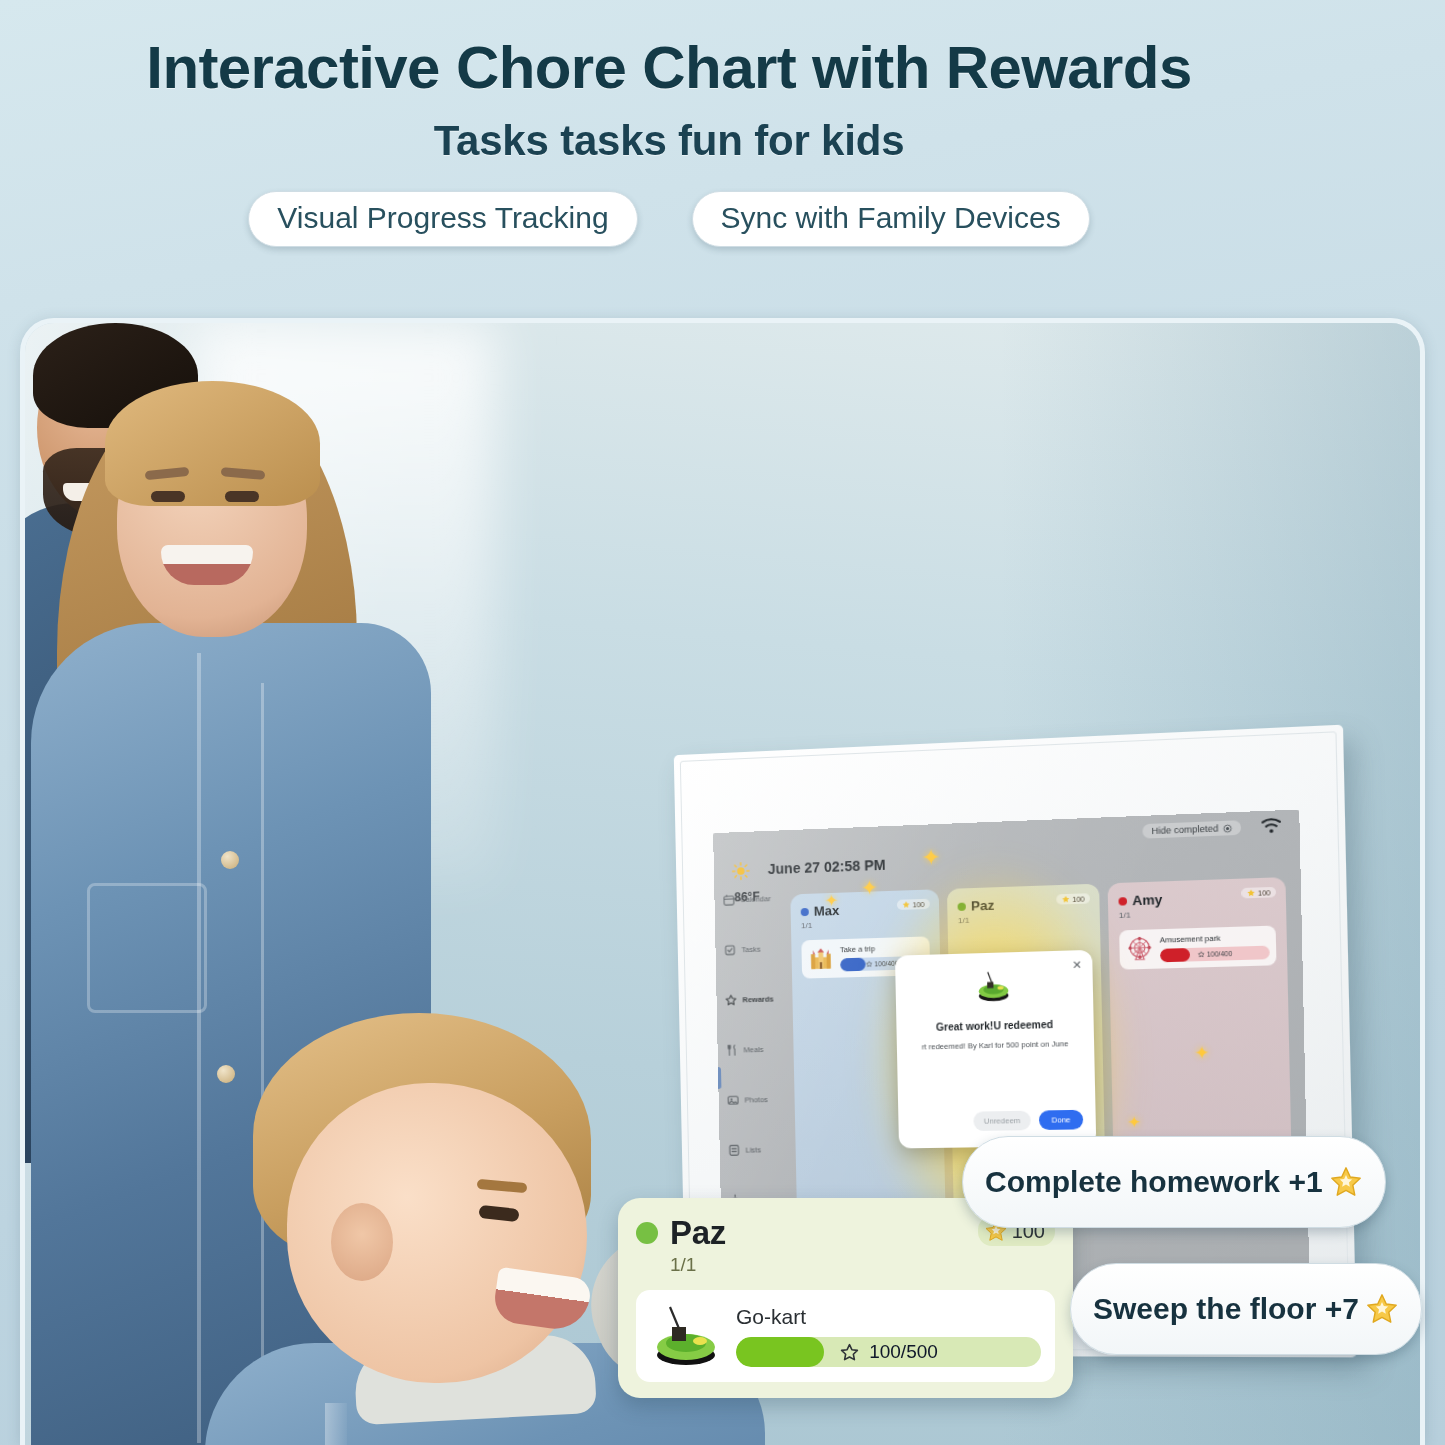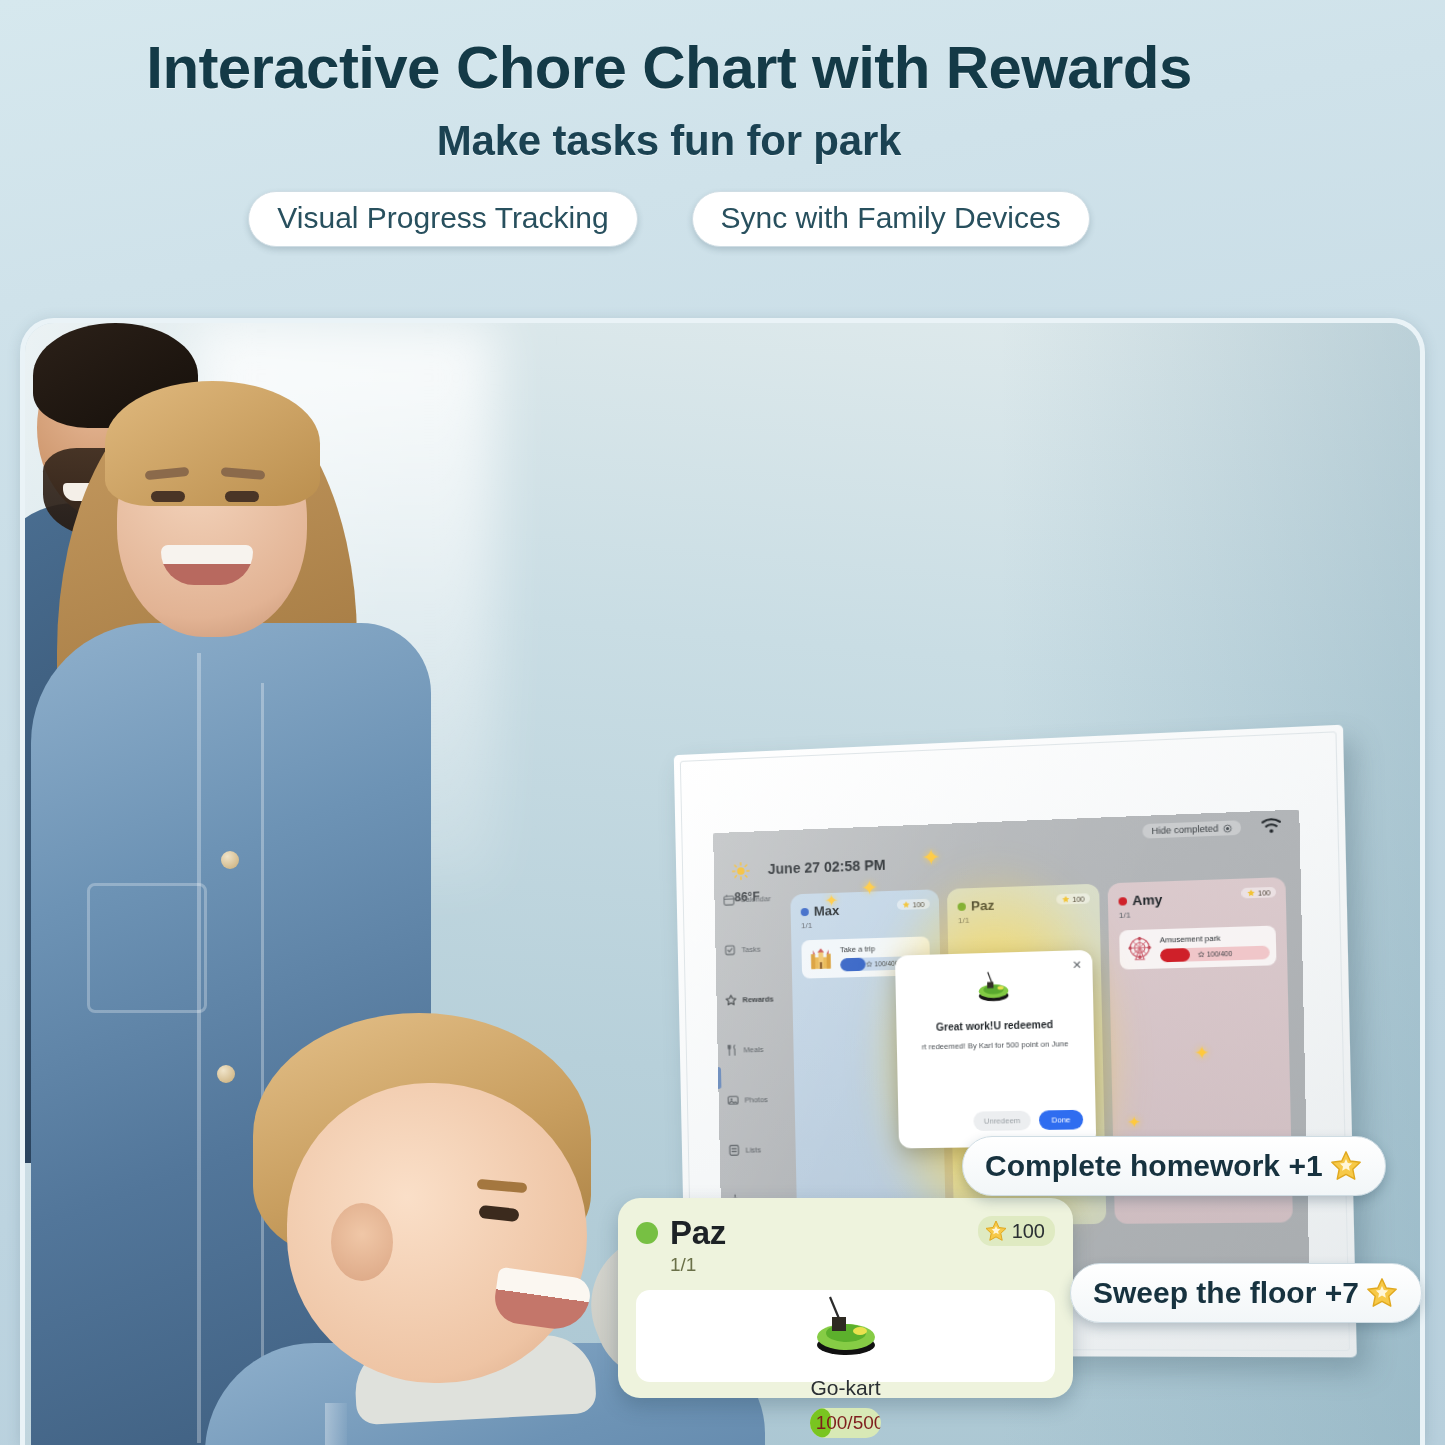--- a/index.html
+++ b/index.html
@@ -241,56 +241,56 @@
   #btn-unredeem { background:#eceef0; color:#9aa0a5; border-radius:12px; padding:5px 10px; font-size:7.5px; }
   #btn-done { background:#2f6df0; color:#ffffff; border-radius:12px; padding:5px 12px; font-size:7.5px; }
 
   
   .callout {
     position:absolute; z-index:60;
     background: linear-gradient(180deg,#ffffff,#f2f6f8);
     border: 1px solid #cfdce3; border-radius: 999px;
     box-shadow: 0 5px 12px rgba(40,70,85,0.28);
     display:flex; align-items:center; gap:6px;
-    padding: 12px 22px; font-size: 30px; font-weight:bold; color:#17323f;
+    padding: 28px 22px; font-size: 30px; font-weight:bold; color:#17323f;
     white-space: nowrap;
   }
   #callout-homework { left: 962px; top: 1136px; }
   #callout-sweep { left: 1070px; top: 1263px; }
 
   
   #paz-card {
     position:absolute; left:618px; top:1198px; width:455px; height:200px; z-index:55;
     background:#eef3dd; border-radius: 22px;
     box-shadow: 0 8px 20px rgba(40,70,85,0.28);
     padding: 16px 18px 0 18px;
   }
   #paz-head { display:flex; align-items:center; gap:12px; }
   #paz-dot { width:22px; height:22px; border-radius:50%; background:#77c043; }
   #paz-name { font-size:33px; font-weight:bold; color:#1d2226; letter-spacing:-0.3px; }
   #paz-points { position:absolute; right:18px; top:18px;
     background:#dfeac2; border-radius:14px; padding:3px 10px 3px 6px;
     display:flex; align-items:center; gap:4px; font-size:20px; color:#2a2f33; }
   #paz-sub { font-size:19px; color:#6a7048; margin-top:2px; margin-left:34px; }
   #paz-reward { position:absolute; left:18px; right:18px; top:92px; height:92px;
-    background:#ffffff; border-radius:14px; display:flex; align-items:center; gap:14px; padding: 0 14px; flex-direction: column; }
+    background:#ffffff; border-radius:14px; display:flex; align-items:center; gap:14px; padding: 0 14px; }
   #gokart-icon { width:72px; height:62px; flex:0 0 72px; }
   #paz-reward-body { flex:1; }
   #gokart-title { font-size:21px; color:#2a2f33; }
   #gokart-bar { position:relative; margin-top:8px; height:30px; background:#d8e9b6; border-radius:15px; overflow:hidden; }
   #gokart-fill { position:absolute; left:0; top:0; height:100%; width:29%; background:#79c520; border-radius:15px; }
   #gokart-txt { position:absolute; inset:0; display:flex; align-items:center; justify-content:center;
-    gap:9px; font-size:19px; color:#7f1d1d; }
+    gap:9px; font-size:19px; color:#0f172a; }
 </style>
 </head>
 <body>
 
 <div id="header">
   <div id="hero-title">Interactive Chore Chart with Rewards</div>
-  <div id="hero-subtitle">Make tasks fun for park</div>
+  <div id="hero-subtitle">Tasks tasks fun for kids</div>
 
   <div class="pill-row">
     <div class="feature-pill">Visual Progress Tracking</div>
     <div class="feature-pill">Sync with Family Devices</div>
   </div>
 </div>
 
 <div id="photo-panel">
   <div class="room"></div>
 

